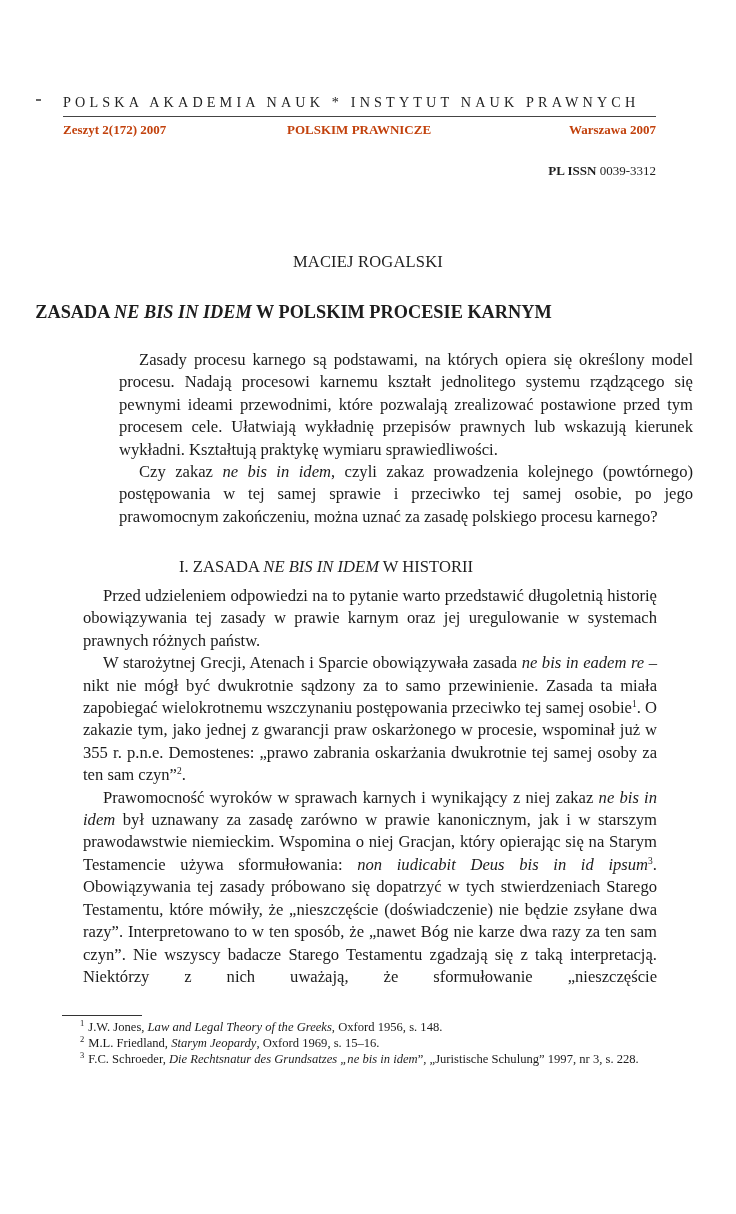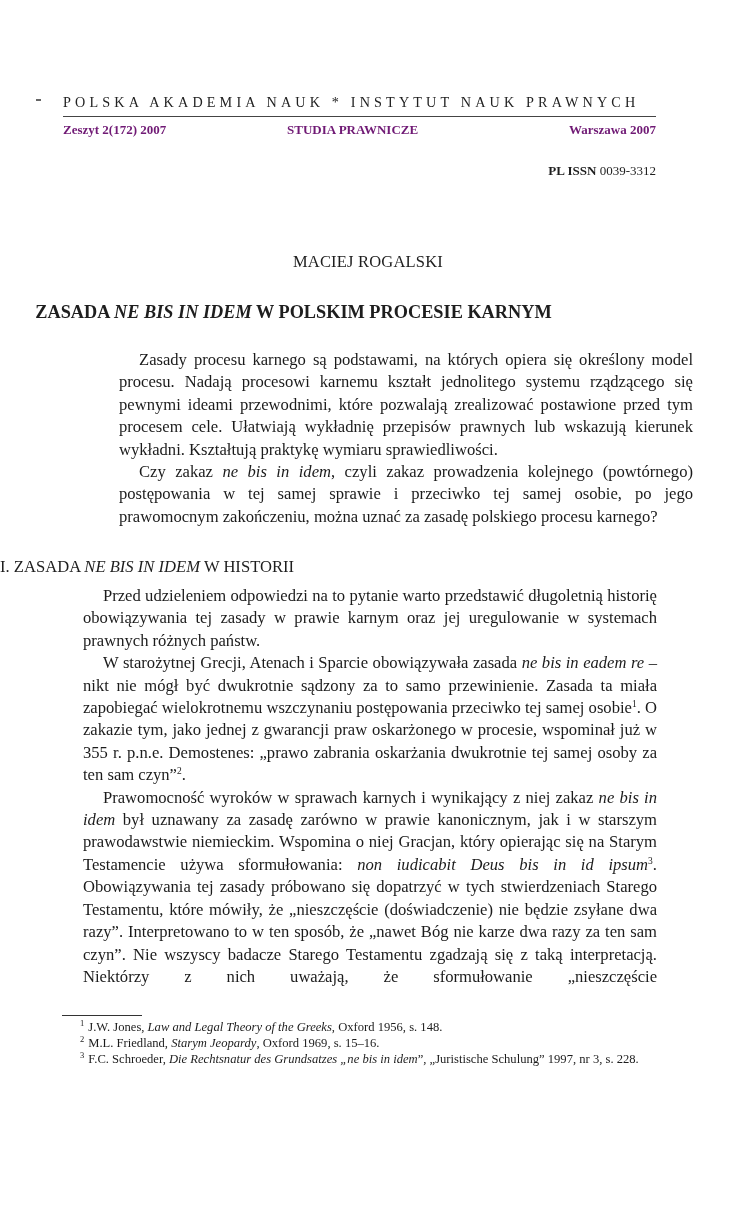--- a/index.html
+++ b/index.html
@@ -8,54 +8,54 @@
     font-family: "Liberation Serif", "DejaVu Serif", serif;
     position: relative; overflow: hidden;
   }
   .page { position: absolute; left: 0; top: 0; width: 736px; height: 1214px; }
   .mark { position: absolute; left: 36px; top: 99px; width: 5px; height: 2px; background: #666; }
   .inst {
     position: absolute; left: 63px; top: 94px; width: 593px;
     font-size: 14.2px; letter-spacing: 4.15px; white-space: nowrap; color: #222;
   }
   .rule { position: absolute; left: 63px; top: 116px; width: 593px; height: 1px; background: #444; }
-  .meta { position: absolute; top: 122px; font-size: 13px; font-weight: bold; white-space: nowrap; color: #701a75; }
+  .meta { position: absolute; top: 122px; font-size: 13px; font-weight: bold; white-space: nowrap; color: #c2410c; }
   .meta.left { left: 63px; }
   .meta.center { left: 287px; }
   .meta.right { right: 80px; }
   .issn { position: absolute; right: 80px; top: 163px; font-size: 13px; white-space: nowrap; }
   .issn b { font-weight: bold; }
   .author { position: absolute; left: 0; width: 736px; top: 252px; text-align: center; font-size: 16.5px; letter-spacing: 0.2px; }
   .title { position: absolute; left: 0; width: 587px; top: 302px; text-align: center; font-size: 18.3px; font-weight: bold; white-space: nowrap; }
   .title i { font-style: italic; }
   .body {
     position: absolute; left: 83px; width: 574px; font-size: 16.6px; line-height: 22.4px;
     text-align: justify; color: #1b1b1b;
   }
   .body p { margin: 0; text-indent: 20px; }
   .body i { font-style: italic; }
   .body sup { font-size: 9.5px; line-height: 0; vertical-align: 6px; }
-  .sect { position: absolute; left: 0; width: 652px; top: 557px; font-size: 16.6px; white-space: nowrap; }
+  .sect { position: absolute; left: 0; width: 652px; top: 557px; text-align: center; font-size: 16.6px; white-space: nowrap; }
   .sect i { font-style: italic; }
   .fn-rule { position: absolute; left: 62px; top: 1015px; width: 80px; height: 1px; background: #333; }
   .fns { position: absolute; left: 62px; width: 596px; top: 1019px; font-size: 12.6px; line-height: 16.2px; color: #1c1c1c; }
   .fns p { margin: 0; text-indent: 18px; }
   .fns i { font-style: italic; }
   .fns sup { font-size: 8.5px; line-height: 0; vertical-align: 5px; margin-right: 4px; }
 </style>
 </head>
 <body>
 
 <div class="page">
   <div class="mark"></div>
 
   <div class="inst">POLSKA AKADEMIA NAUK * INSTYTUT NAUK PRAWNYCH</div>
   <div class="rule"></div>
   <div class="meta left">Zeszyt 2(172) 2007</div>
-  <div class="meta center">STUDIA PRAWNICZE</div>
+  <div class="meta center">POLSKIM PRAWNICZE</div>
   <div class="meta right">Warszawa 2007</div>
   <div class="issn"><b>PL ISSN</b> <span>0039-3312</span></div>
 
   <div class="author">MACIEJ ROGALSKI</div>
   <div class="title"><span>ZASADA </span><i>NE BIS IN IDEM</i><span> W POLSKIM PROCESIE KARNYM</span></div>
 
   <div class="body" style="top:349px;margin-left:36px;">
     <p>Zasady procesu karnego są podstawami, na których opiera się określony model procesu. Nadają procesowi karnemu kształt jednolitego systemu rządzącego się pewnymi ideami przewodnimi, które pozwalają zrealizować postawione przed tym procesem cele. Ułatwiają wykładnię przepisów prawnych lub wskazują kierunek wykładni. Kształtują praktykę wymiaru sprawiedliwości.</p>
     <p><span>Czy zakaz </span><i>ne bis in idem</i><span>, czyli zakaz prowadzenia kolejnego (powtórnego) postępowania w tej samej sprawie i przeciwko tej samej osobie, po jego prawomocnym zakończeniu, można uznać za zasadę polskiego procesu karnego?</span></p>
   </div>

